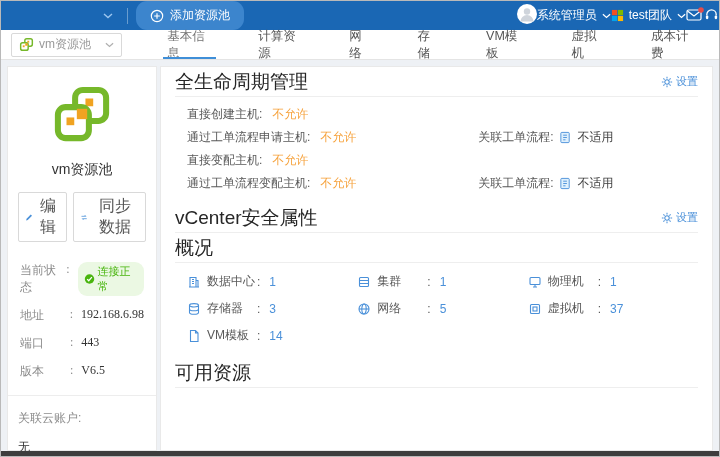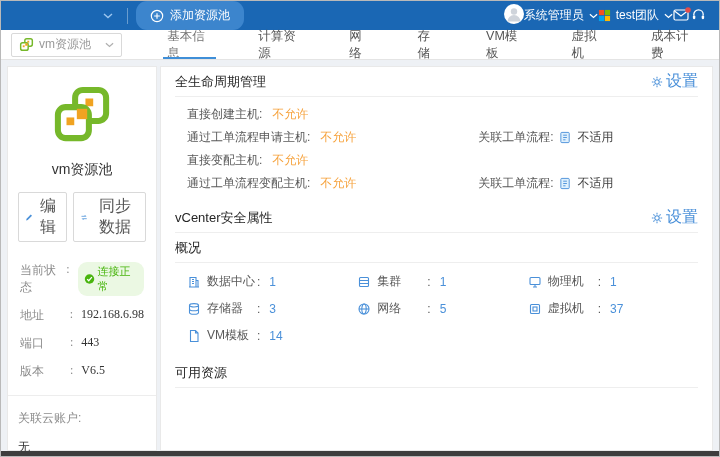--- a/index.html
+++ b/index.html
@@ -11,21 +11,21 @@
   
   .topbar { height:29px; background:#1a67b4; display:flex; align-items:center;
     color:#fff; flex-shrink:0; }
   .topbar .left { display:flex; align-items:center; flex:1; }
   .tb-spacer { width:96px; }
   .tb-collapse { color:#9cc6ef; display:flex; align-items:center; padding:0 6px; cursor:pointer; }
   .tb-divider { width:1px; height:16px; background:rgba(255,255,255,.35); margin:0 8px; }
   .add-btn { display:flex; align-items:center; gap:6px; background:#3c85cd;
     border:none; border-radius:11px; height:29px; padding:0 14px; color:#fff;
     font-size:12px; cursor:pointer; }
-  .topbar .right { display:flex; align-items:center; padding-right:13px; }
+  .topbar .right { display:flex; align-items:center; padding-right:0; }
   .tb-user, .tb-team { display:flex; align-items:center; gap:5px; cursor:pointer; }
   .chev { display:inline-flex; }
 
   
   .subnav { height:30px; background:#fff; border-bottom:1px solid #e4e4e4;
     display:flex; align-items:center; flex-shrink:0; }
   .pool-select { margin-left:10px; width:116px; height:24px; border:1px solid #d9d9d9;
     border-radius:2px; display:flex; align-items:center; gap:5px; padding:0 7px;
     color:#999; background:#fff; cursor:pointer; }
   .pool-select .chev { margin-left:auto; color:#b0b0b0; }
@@ -52,22 +52,22 @@
   .fvalue { color:#333; }
   .status-badge { display:inline-flex; align-items:center; gap:3px; background:#ebf8e3;
     color:#49b50e; border-radius:9px; padding:1px 6px; font-size:11px; }
   .side-div { border-top:1px solid #ededed; margin:4px -10px 0; }
   .acct-label { color:#8c8c8c; margin-top:14px; }
   .acct-value { color:#333; margin-top:12px; }
 
   .main { flex:1; background:#fff; border:1px solid #e9e9e9; padding:0 14px; overflow:hidden; }
   .sec-head { height:30px; display:flex; align-items:center; justify-content:space-between;
     border-bottom:1px solid #eee; }
-  .sec-title { font-size:13px; color:#262626; }
-  .settings { display:flex; align-items:center; gap:3px; color:#4a90d9; font-size:16px; cursor:pointer; }
+  .sec-title { font-size:19px; color:#262626; }
+  .settings { display:flex; align-items:center; gap:3px; color:#4a90d9; font-size:11px; cursor:pointer; }
 
   .lc-grid { padding:6px 0 8px 12px; display:grid; grid-template-columns:57% 43%; }
   .lc-cell { height:23px; display:flex; align-items:center; color:#595959; }
   .warn { color:#f6a23c; margin-left:10px; }
   .plain-val { color:#404040; margin-left:3px; }
   .doc-ic { margin:0 3px 0 5px; display:inline-flex; }
 
   .sec-body { padding:8px 0 10px 12px; }
   .term-line { height:22px; display:flex; align-items:center; color:#595959; }
   .on { color:#49b50e; margin-left:4px; }

